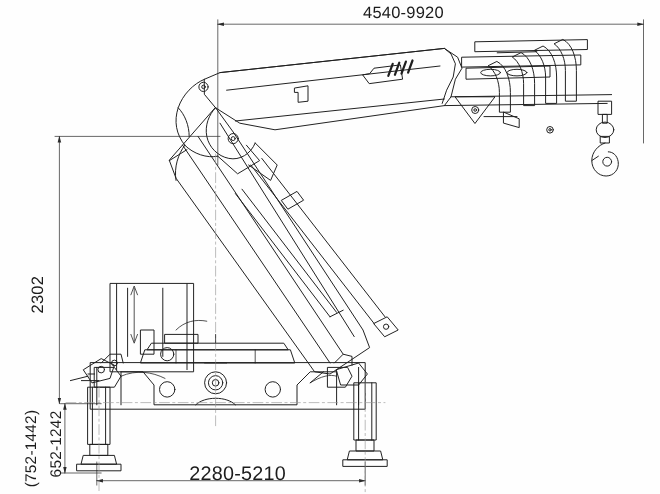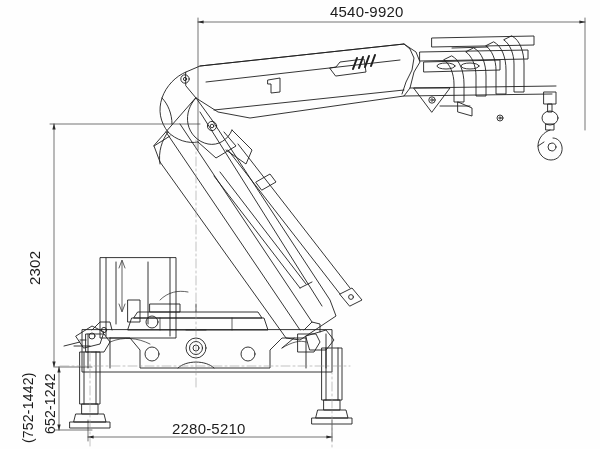--- a/index.html
+++ b/index.html
@@ -16,21 +16,21 @@
     position:absolute;
     font-family:"Liberation Sans",sans-serif;
     font-size:15px;
     letter-spacing:0.2px;
     color:#1c1c1c;
     white-space:nowrap;
     user-select:none;
   }
   .vert{transform-origin:left top;}
   #lbl-top   {left:330px;top:3px;font-size:15px;}
-  #lbl-bottom{left:172px;top:420px;font-size:15px;}
+  #lbl-bottom{left:172px;top:420px;font-size:18px;}
   #lbl-height{left:26px;top:285px;transform:rotate(-90deg);}
   #lbl-leg   {left:42px;top:434px;transform:rotate(-90deg);font-size:14px;}
   #lbl-leg2  {left:20px;top:443px;transform:rotate(-90deg);font-size:14px;}
 </style>
 </head>
 <body>
 
 <div id="canvas">
 
   <svg id="drawing" viewBox="0 0 600 449">

